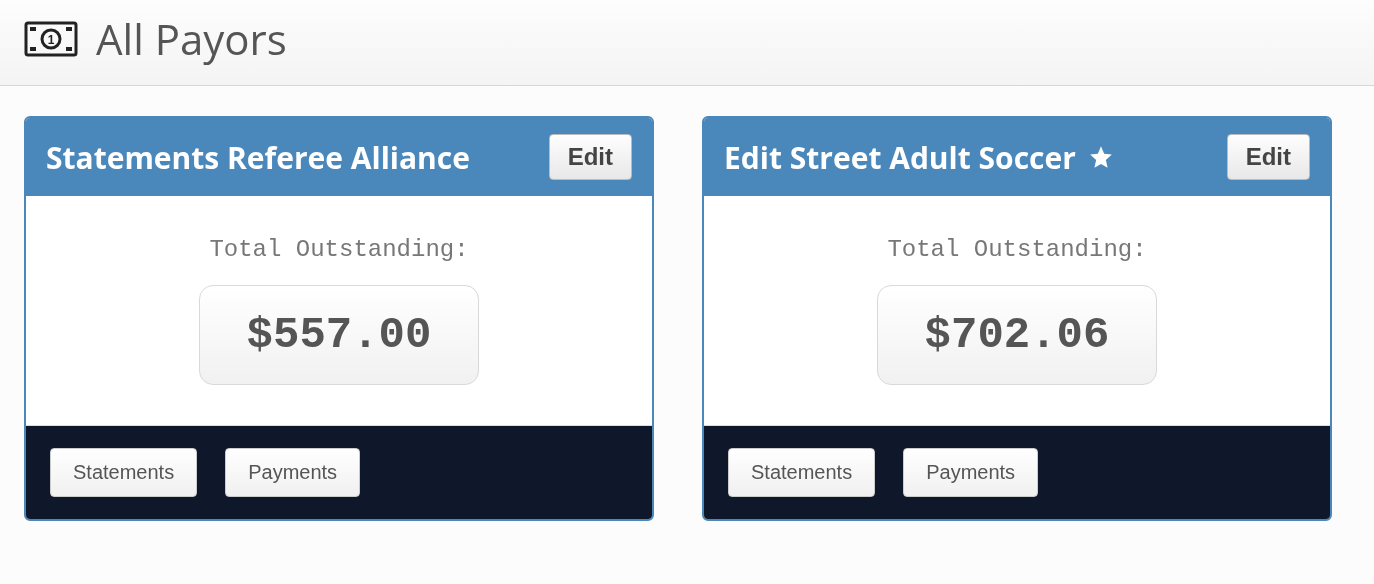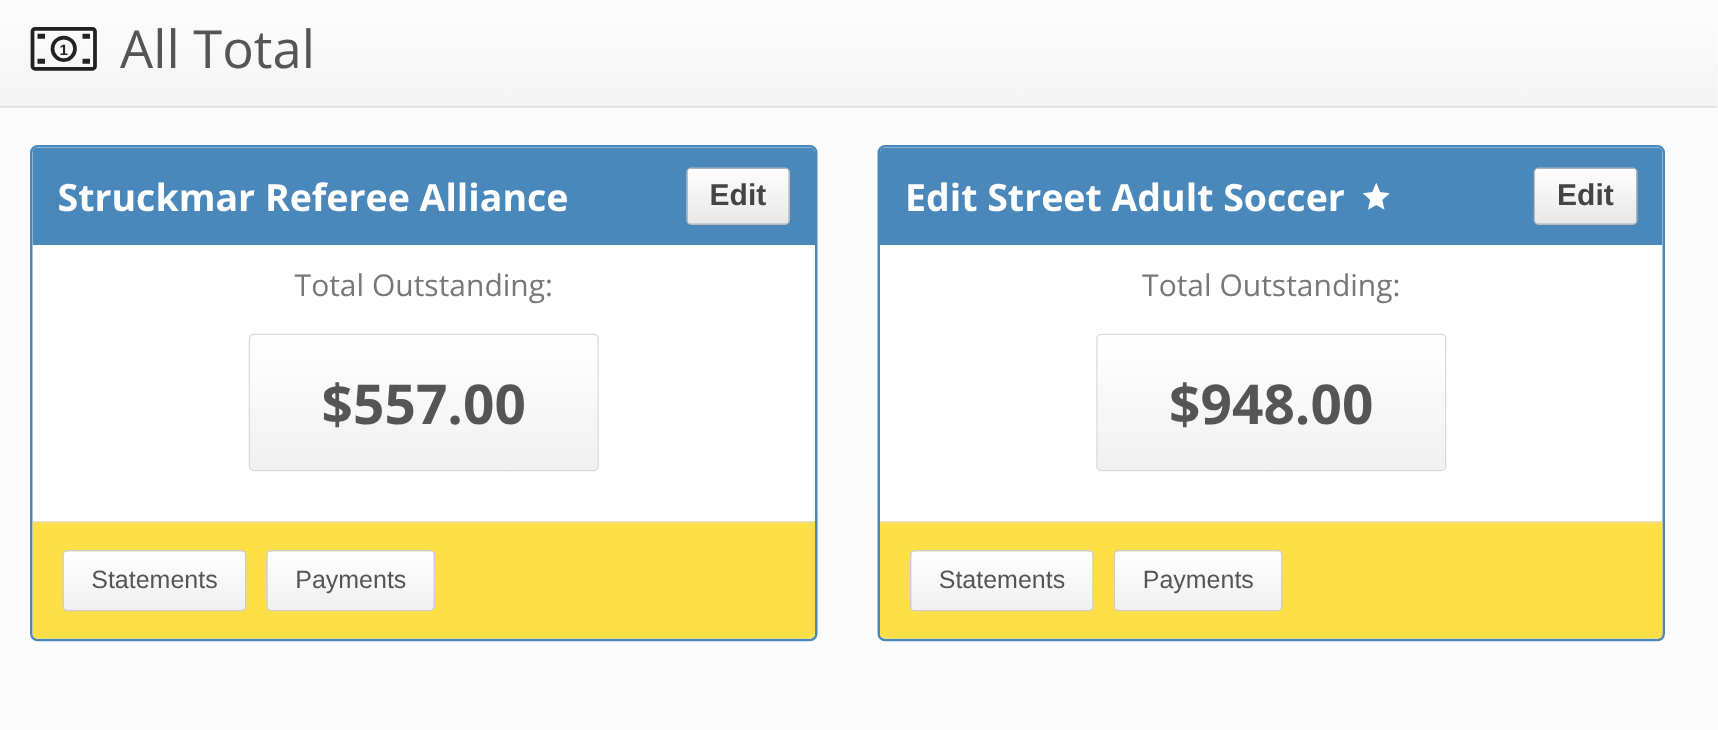--- a/index.html
+++ b/index.html
@@ -67,45 +67,46 @@
       background: linear-gradient(#fefefe, #e8e8e8);
       border: 1px solid #bbb;
       border-radius: 4px;
       padding: 8px 18px;
       font-size: 24px;
       font-weight: 600;
       color: #444;
       cursor: pointer;
     }
     .card-body {
-      padding: 16px 24px 40px 24px;
+      padding: 40px 24px 40px 24px;
       text-align: center;
+      font-family: Liberation Mono, monospace;
     }
     .outstanding-label {
       font-size: 24px;
       color: #777;
       margin-bottom: 22px;
     }
     .amount-box {
       display: inline-block;
       background: linear-gradient(#ffffff, #f1f1f1);
       border: 1px solid #d9d9d9;
-      border-radius: 4px;
+      border-radius: 14px;
       padding: 24px 40px;
       font-size: 44px;
       font-weight: 700;
       color: #555;
       min-width: 280px;
     }
     .card-footer {
       border-top: 1px solid #ddd;
-      background: #fde047;
+      background: #0f172a;
       padding: 22px 24px;
       display: flex;
-      gap: 16px;
+      gap: 28px;
     }
     .footer-button {
       background: linear-gradient(#ffffff, #f0f0f0);
       border: 1px solid #ccc;
       border-radius: 4px;
       padding: 12px 22px;
       font-size: 20px;
       color: #555;
       cursor: pointer;
     }
@@ -118,29 +119,29 @@
     <svg viewBox="0 0 54 36" width="54" height="36">
       <rect x="2" y="2" width="50" height="32" rx="2" fill="none" stroke="#222" stroke-width="3"></rect>
       <circle cx="27" cy="18" r="9" fill="none" stroke="#222" stroke-width="3"></circle>
       <text x="27" y="23" text-anchor="middle" font-size="12" font-weight="bold" fill="#222" font-family="Arial">1</text>
       <rect x="6" y="6" width="6" height="4" fill="#222"></rect>
       <rect x="42" y="6" width="6" height="4" fill="#222"></rect>
       <rect x="6" y="26" width="6" height="4" fill="#222"></rect>
       <rect x="42" y="26" width="6" height="4" fill="#222"></rect>
     </svg>
   </span>
-  <h1 class="page-title">All Total</h1>
+  <h1 class="page-title">All Payors</h1>
 </div>
 
 <div class="cards-container">
 
   <div class="payor-card">
     <div class="card-header">
       <div class="card-title-wrap">
-        <span class="card-title">Struckmar Referee Alliance</span>
+        <span class="card-title">Statements Referee Alliance</span>
       </div>
       <button class="edit-button">Edit</button>
     </div>
     <div class="card-body">
       <div class="outstanding-label">Total Outstanding:</div>
       <div class="amount-box">$557.00</div>
     </div>
     <div class="card-footer">
       <button class="footer-button">Statements</button>
       <button class="footer-button">Payments</button>
@@ -154,21 +155,21 @@
         <span class="star-icon">
           <svg viewBox="0 0 24 24" width="26" height="26">
             <path d="M12 2l2.9 6.9L22 9.8l-5.5 5 1.6 7.2L12 18.5 5.9 22l1.6-7.2L2 9.8l7.1-0.9L12 2z" fill="#fff"></path>
           </svg>
         </span>
       </div>
       <button class="edit-button">Edit</button>
     </div>
     <div class="card-body">
       <div class="outstanding-label">Total Outstanding:</div>
-      <div class="amount-box">$948.00</div>
+      <div class="amount-box">$702.06</div>
     </div>
     <div class="card-footer">
       <button class="footer-button">Statements</button>
       <button class="footer-button">Payments</button>
     </div>
   </div>
 
 </div>
 
 </body></html>

